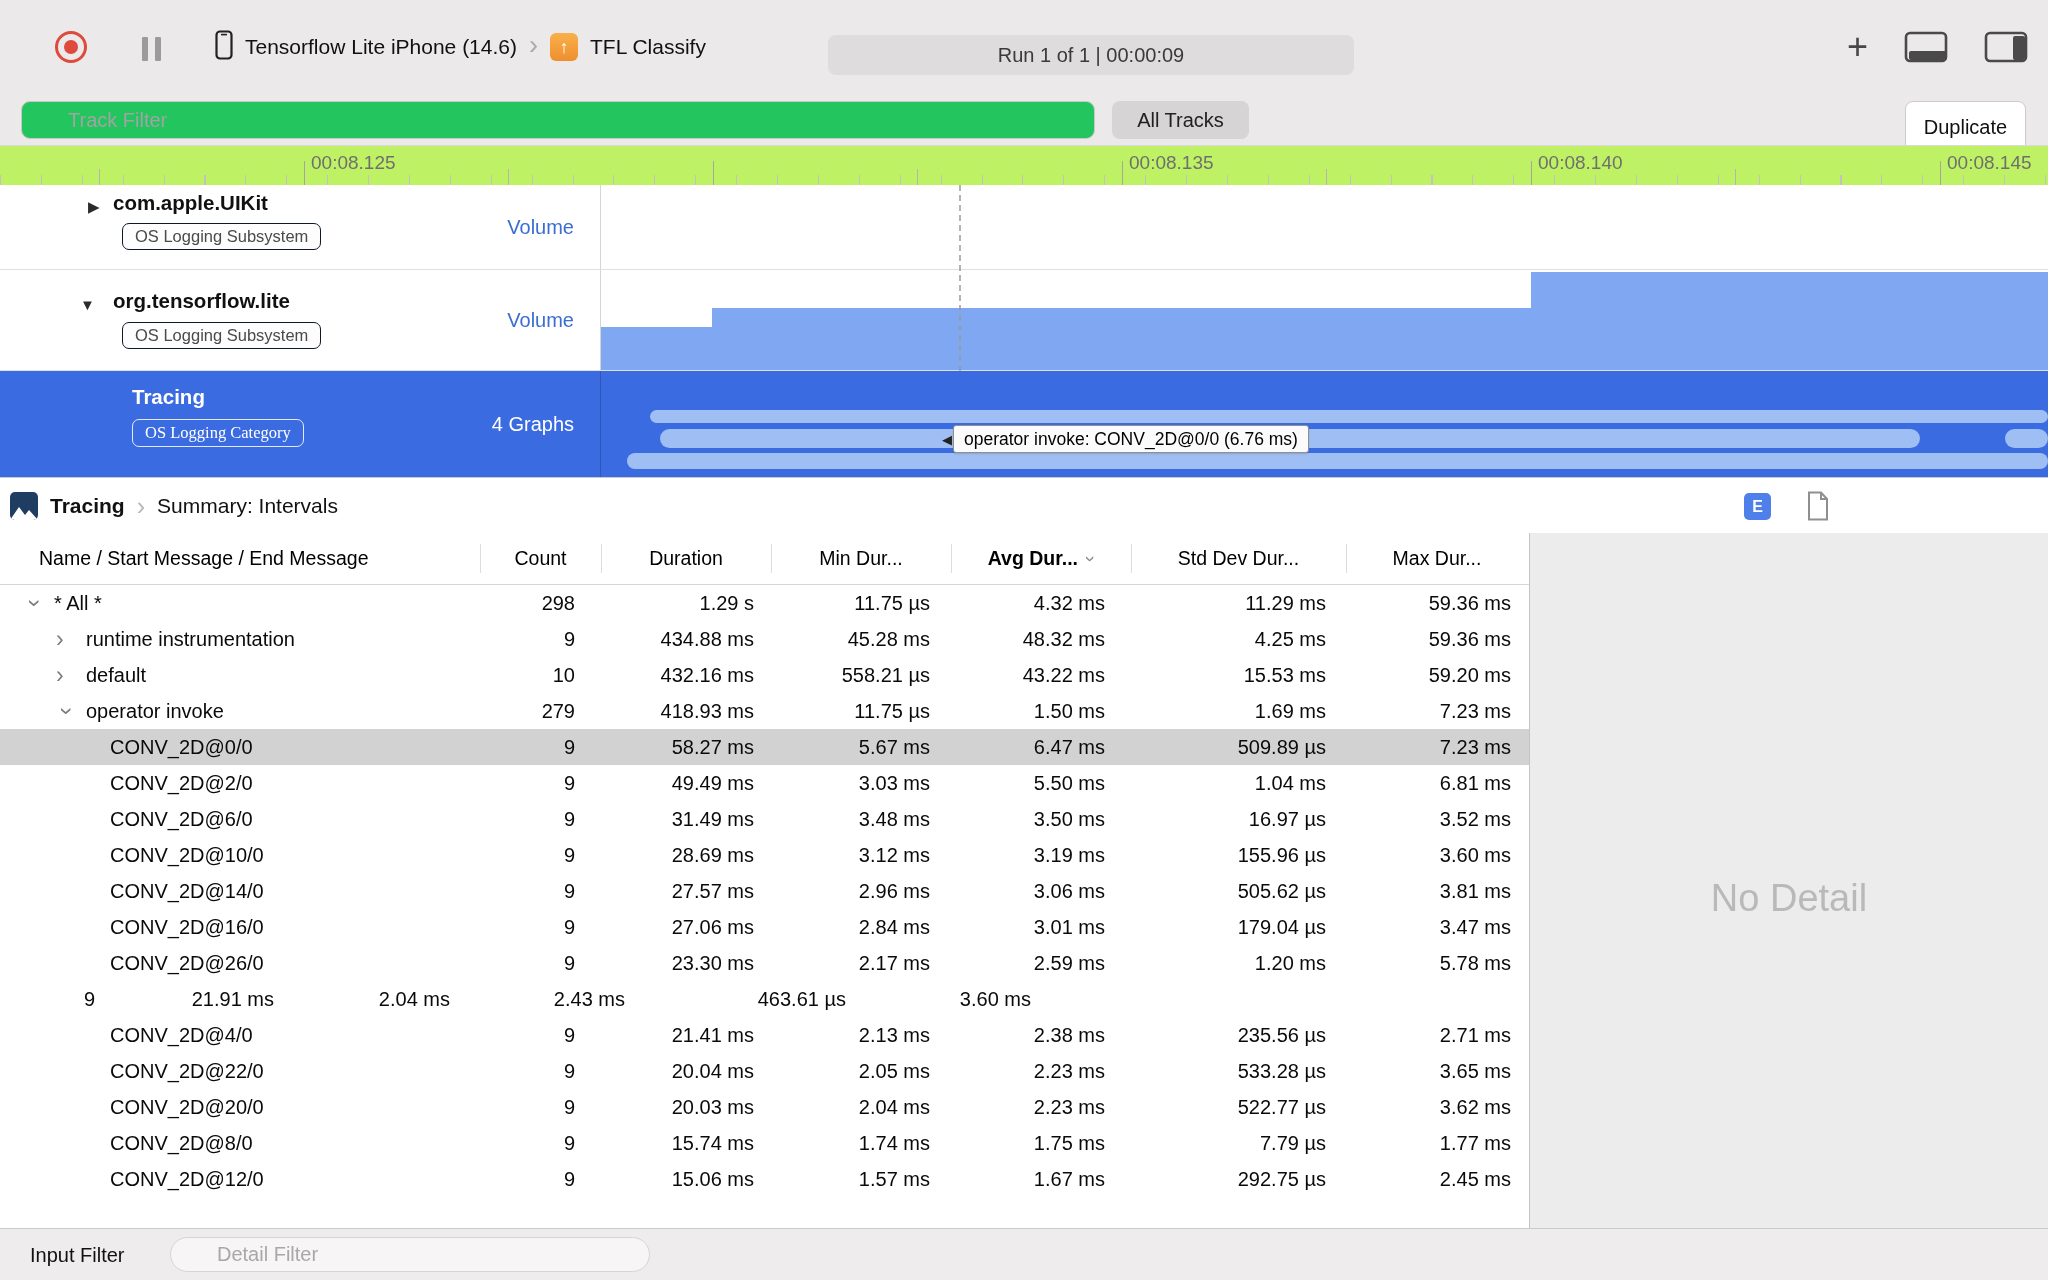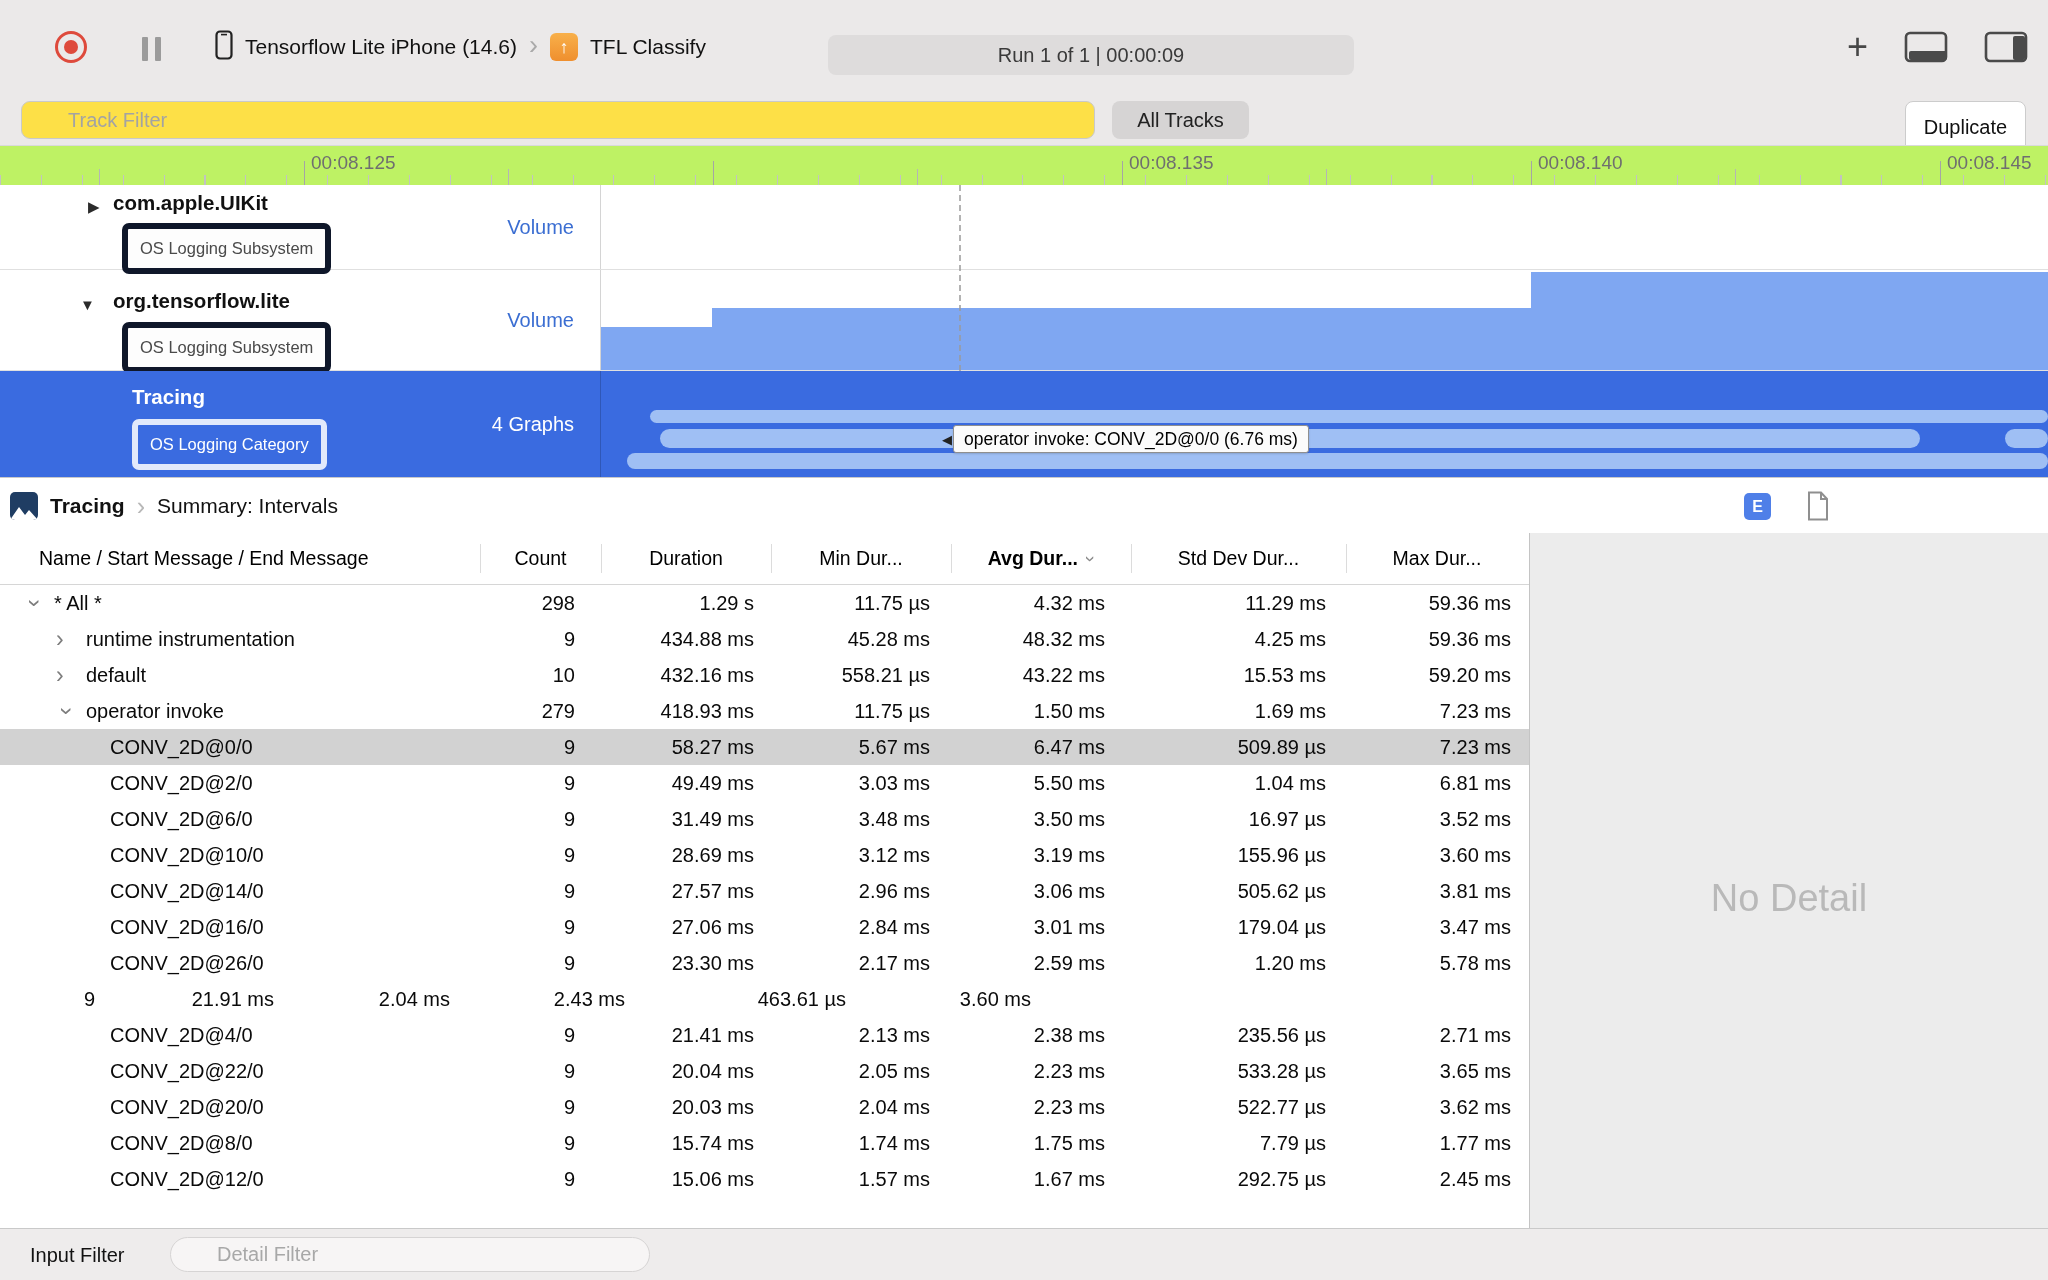--- a/index.html
+++ b/index.html
@@ -14,21 +14,21 @@
   #target-group{position:absolute;left:215px;top:0;height:94px;display:flex;align-items:center;gap:12px;font-size:21px;color:#111;}
   .tool-sep{color:#a9a9a9;font-size:27px;font-weight:400;transform:translateY(-2px);}
   #app-icon{width:28px;height:28px;border-radius:6px;background:linear-gradient(180deg,#f8b04a,#ef8f2e);display:flex;align-items:center;justify-content:center;color:#fff;font-size:18px;font-weight:bold;}
   #run-box{position:absolute;left:828px;top:35px;width:526px;height:40px;background:#dedcdc;border-radius:8px;display:flex;align-items:center;justify-content:center;font-size:20px;color:#3a3a3a;}
   #tb-right{position:absolute;right:20px;top:0;height:94px;display:flex;align-items:center;gap:36px;}
   #plus-btn{font-size:36px;color:#474747;line-height:36px;}
   .pane-icon svg{display:block;}
 
   
   #filterrow{position:absolute;left:0;top:94px;width:2048px;height:51px;background:#ebe9e9;}
-  #track-filter{position:absolute;left:21px;top:7px;width:1074px;height:38px;box-sizing:border-box;border:1px solid #c9c9c9;border-radius:9px;background:#fde047;padding:0 16px 0 46px;font-size:20px;color:#333;font-family:"Liberation Sans",sans-serif;outline:none;}
+  #track-filter{position:absolute;left:21px;top:7px;width:1074px;height:38px;box-sizing:border-box;border:1px solid #c9c9c9;border-radius:9px;background:#22c55e;padding:0 16px 0 46px;font-size:20px;color:#333;font-family:"Liberation Sans",sans-serif;outline:none;}
   #track-filter::placeholder{color:#a3a3a3;}
   .filter-glyph{position:absolute;pointer-events:none;}
   #all-tracks-btn{position:absolute;left:1112px;top:7px;width:137px;height:38px;background:#d6d4d4;border-radius:8px;display:flex;align-items:center;justify-content:center;font-size:20px;color:#222;}
   #duplicate-btn{position:absolute;left:1905px;top:7px;width:121px;height:53px;background:#ffffff;border:1px solid #cccccc;box-sizing:border-box;border-radius:8px;display:flex;align-items:center;justify-content:center;font-size:20px;color:#111;}
 
   
   #ruler{position:absolute;left:0;top:145px;width:2048px;height:39px;background:#bef264;border-top:1px solid #dadada;border-bottom:1px solid #cfcfcf;box-sizing:content-box;}
   #ruler .minorticks{position:absolute;left:0;bottom:0;width:100%;height:10px;background:repeating-linear-gradient(90deg,#c2c2c2 0,#c2c2c2 1px,transparent 1px,transparent 40.9px);}
   .majortick{position:absolute;bottom:0;width:1px;height:24px;background:#a5a5a5;}
   .midtick{position:absolute;bottom:0;width:1px;height:16px;background:#b5b5b5;}
@@ -37,24 +37,24 @@
   
   #tracks{position:absolute;left:0;top:185px;width:2048px;height:292px;background:#fff;}
   .track{position:absolute;left:0;width:2048px;}
   #track-0{top:0;height:84px;border-bottom:1px solid #e0e0e0;}
   #track-1{top:85px;height:100px;border-bottom:1px solid #e0e0e0;}
   #track-2{top:186px;height:106px;background:#3a6be0;}
   .tlabel{position:absolute;left:0;top:0;bottom:0;width:601px;border-right:1px solid #d4d4d4;box-sizing:border-box;}
   #track-2 .tlabel{border-right:1px solid rgba(0,0,0,0.18);}
   .tri{position:absolute;font-size:15px;color:#2b2b2b;}
   .tname{position:absolute;font-size:20.5px;font-weight:bold;color:#111;white-space:nowrap;}
-  .tbadge{position:absolute;font-size:16.5px;color:#4a4a4a;border:6px solid #0f172a;border-radius:7px;padding:10px 12px;background:#fdfdfd;white-space:nowrap;}
+  .tbadge{position:absolute;font-size:16.5px;color:#4a4a4a;border:1px solid #0f172a;border-radius:7px;padding:3px 12px;background:#fdfdfd;white-space:nowrap;}
   .tmeta{position:absolute;right:26px;top:50%;transform:translateY(-50%);font-size:20px;color:#3b6ed2;}
   #track-2 .tname,#track-2 .tmeta{color:#ffffff;}
-  #track-2 .tbadge{color:#ffffff;border-color:rgba(255,255,255,0.85);background:transparent;}
+  #track-2 .tbadge{color:#ffffff;border-color:rgba(255,255,255,0.85);background:transparent;font-family:Liberation Serif, serif;}
   .tcanvas{position:absolute;left:601px;top:0;bottom:0;right:0;}
   .vol-seg{position:absolute;background:#7fa7f2;}
   .capsule{position:absolute;background:#9fbff4;border-radius:10px;}
   #playhead{position:absolute;left:959px;top:0;height:186px;width:0;border-left:2px dashed #9a9a9a;opacity:.75;}
   #trace-tooltip{position:absolute;left:942px;top:240px;display:flex;align-items:center;z-index:5;}
   #trace-tooltip .tarrow{font-size:13px;color:#222;margin-right:1px;}
   #trace-tooltip .tbox{background:#fbfbfb;border:1px solid #8f8f8f;border-radius:3px;padding:0 10px;height:26px;line-height:26px;font-size:17.5px;color:#000;white-space:nowrap;box-shadow:0 1px 2px rgba(0,0,0,.15);}
 
   
   #detailbar{position:absolute;left:0;top:477px;width:2048px;height:56px;background:#ffffff;border-top:1px solid #c9c9c9;box-sizing:border-box;}

